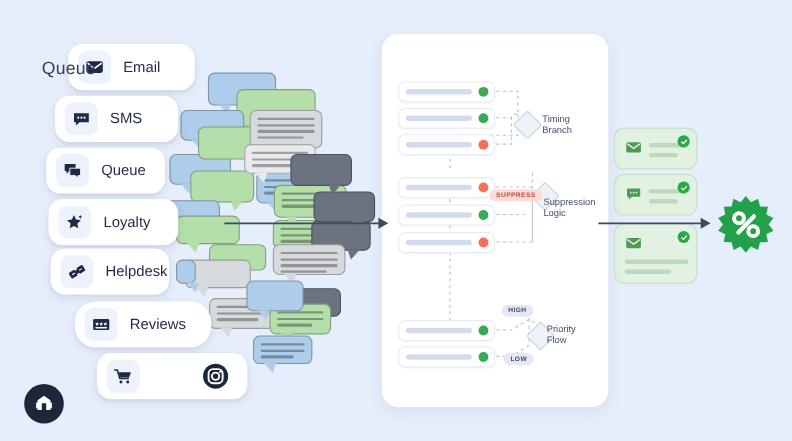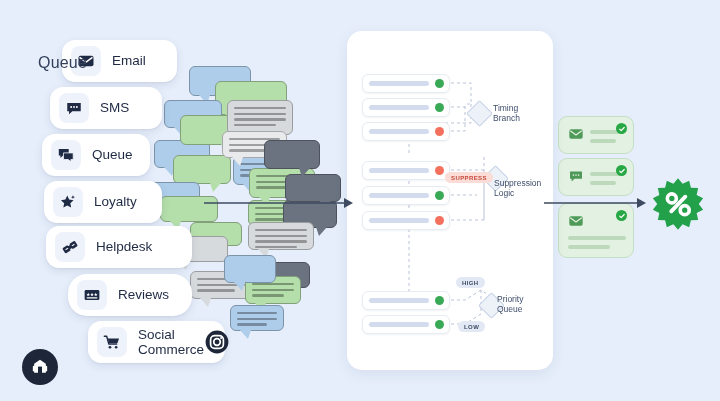--- a/index.html
+++ b/index.html
@@ -259,21 +259,21 @@
       </div>
       <div class="chan" style="left: 44px; top: 181px; width: 118px;">
         <span class="ibox">
           <svg width="18" height="18" viewBox="0 0 24 24">
             <path d="M11 3.4 L13.5 8.7 L19.4 9.5 L15.1 13.6 L16.2 19.4 L11 16.6 L5.8 19.4 L6.9 13.6 L2.6 9.5 L8.5 8.7 Z" fill="#1f2a44"></path>
             <path d="M18.6 3 L19.3 4.8 L21.1 5.5 L19.3 6.2 L18.6 8 L17.9 6.2 L16.1 5.5 L17.9 4.8 Z" fill="#1f2a44"></path>
           </svg>
         </span>
         <span class="clabel">Loyalty</span>
       </div>
-      <div class="chan" style="left: 46px; top: 226px; width: 146px;">
+      <div class="chan" style="left: 46px; top: 226px; width: 108px;">
         <span class="ibox">
           <svg width="18" height="18" viewBox="0 0 24 24">
             <g transform="rotate(-32 12 12)">
               <rect x="2.2" y="8" width="19.6" height="8.2" rx="1.7" fill="#1f2a44"></rect>
               <circle cx="12" cy="8" r="1.9" fill="#eef2fb"></circle>
               <circle cx="12" cy="16.2" r="1.9" fill="#eef2fb"></circle>
               <line x1="5" y1="12" x2="9" y2="12" stroke="#fff" stroke-width="1.3"></line>
               <line x1="15" y1="12" x2="19" y2="12" stroke="#fff" stroke-width="1.3"></line>
             </g>
           </svg>
@@ -294,22 +294,20 @@
       </div>
       <div class="chan" style="left: 88px; top: 321px; width: 137px;">
         <span class="ibox">
           <svg width="18" height="18" viewBox="0 0 24 24">
             <path d="M1.8 4.4h3.1l2.9 10.2h10.5" fill="none" stroke="#1f2a44" stroke-width="1.9" stroke-linecap="round" stroke-linejoin="round"></path>
             <path d="M6.4 7.2h15l-2.1 6.2H8.1z" fill="#1f2a44"></path>
             <circle cx="9.3" cy="19" r="1.8" fill="#1f2a44"></circle>
             <circle cx="17.5" cy="19" r="1.8" fill="#1f2a44"></circle>
           </svg>
         </span>
-        <span class="clabel">Social
-Commerce</span>
         <span class="trail" style="margin-left: auto;">
           <svg width="24" height="24" viewBox="0 0 24 24">
             <circle cx="12" cy="12" r="11.4" fill="#1d2739"></circle>
             <rect x="5.6" y="5.6" width="12.8" height="12.8" rx="4.1" fill="none" stroke="#fff" stroke-width="1.7"></rect>
             <circle cx="12" cy="12" r="3.3" fill="none" stroke="#fff" stroke-width="1.7"></circle>
             <circle cx="16.1" cy="8" r="1.05" fill="#fff"></circle>
           </svg>
         </span>
       </div>
     </div>
@@ -383,21 +381,21 @@
     </div>
   <div id="queue-nodes">
       <div class="diamond" style="left: 470px; top: 104px;"></div>
       <div class="nodelabel" style="left: 493px; top: 103px;">Timing
 Branch</div>
       <div class="diamond" style="left: 486px; top: 169px;"></div>
       <div class="nodelabel" style="left: 494px; top: 178px;">Suppression
 Logic</div>
       <div class="diamond" style="left: 482px; top: 296px;"></div>
       <div class="nodelabel" style="left: 497px; top: 294px;">Priority
-Queue</div>
+Flow</div>
     </div>
   <div id="queue-pills">
       <div class="pill suppress" style="left: 445px; top: 172px;">SUPPRESS</div>
       <div class="pill" style="left: 456px; top: 277px;">HIGH</div>
       <div class="pill" style="left: 458px; top: 321px;">LOW</div>
     </div>
 
   <div id="output-list">
       <div class="ocard" style="left: 558px; top: 116px; width: 76px; height: 38px;">
         <span style="position: absolute; left: 9px; top: 9px;"><svg width="16" height="16" viewBox="0 0 24 24">

